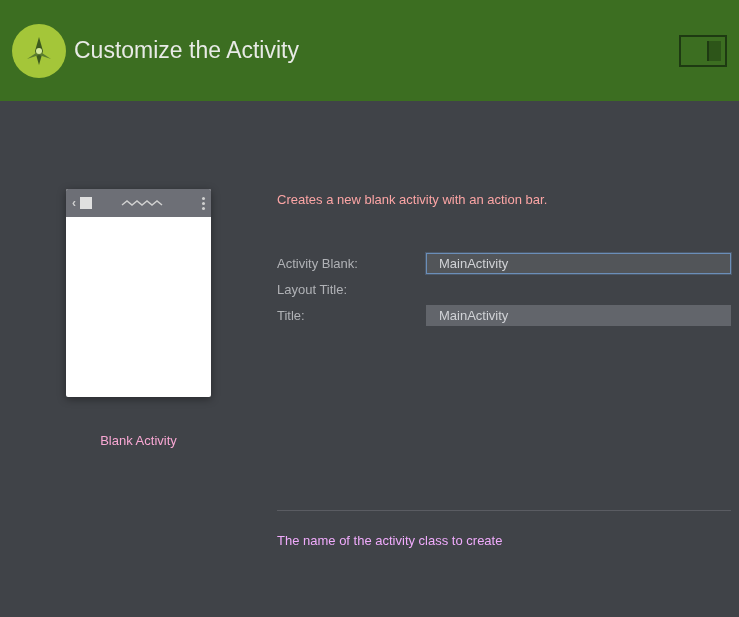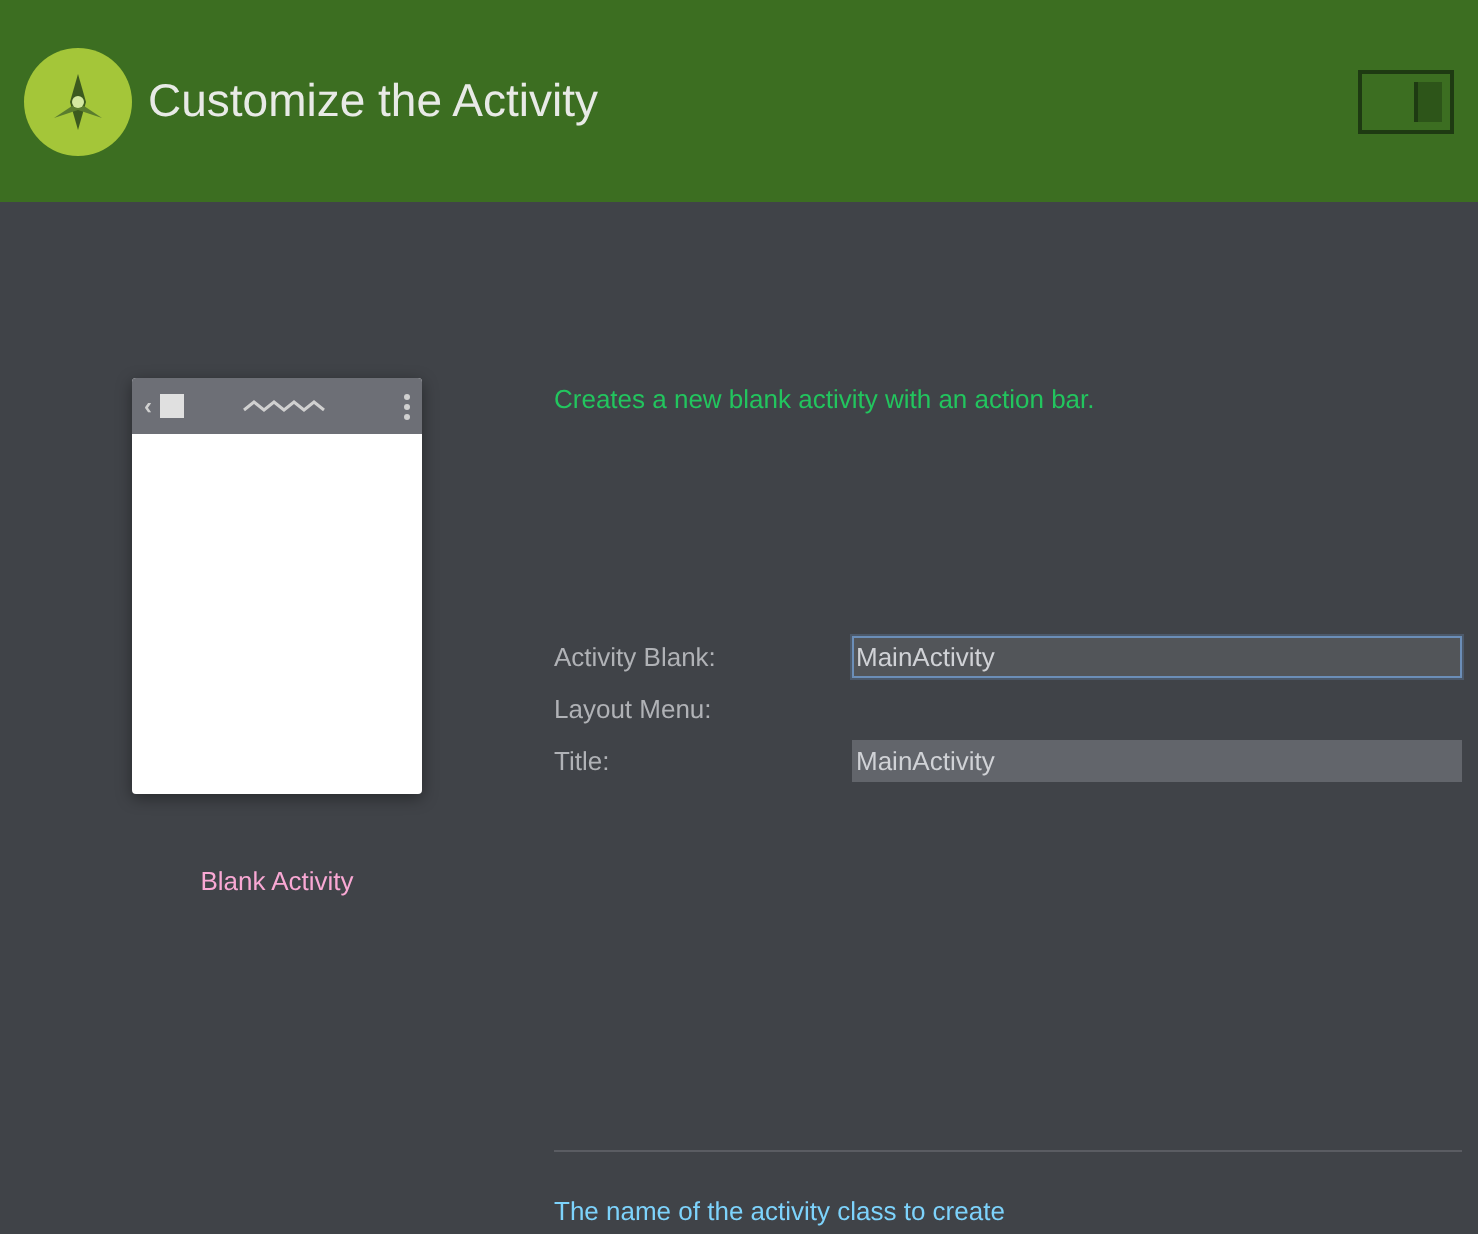--- a/index.html
+++ b/index.html
@@ -121,58 +121,58 @@
       margin-top: 36px;
       color: #f9a8d4;
       font-size: 13px;
     }
     .form-col {
       flex: 1;
       padding-top: 91px;
       padding-right: 8px;
     }
     .desc {
-      color: #22c55e;
-      font-size: 13px;
-      margin-bottom: 111px;
+      color: #fca5a5;
+      font-size: 13px;
+      margin-bottom: 46px;
     }
     .form-row {
       display: flex;
       align-items: center;
       margin-bottom: 8px;
     }
     .form-label {
       width: 149px;
       color: #b0b2b6;
       font-size: 13px;
     }
     .form-input {
       flex: 1;
       height: 21px;
       background: #62656b;
       border: 1px solid #62656b;
       color: #d0d2d6;
       font-size: 13px;
-      padding: 0 1px;
+      padding: 0 12px;
       font-family: inherit;
       outline: none;
     }
     .form-input.focused {
       background: #525559;
       border: 1px solid #6b8eb8;
       box-shadow: 0 0 0 1px rgba(107,142,184,0.3);
     }
     .divider {
       margin-top: 176px;
       border: none;
       border-top: 1px solid #5a5c62;
       margin-bottom: 22px;
     }
     .hint {
-      color: #7dd3fc;
+      color: #f0abfc;
       font-size: 13px;
     }
   </style>
 </head>
 <body>
 
 <div class="header">
   <div class="logo">
     <div class="logo-circle"></div>
     <svg class="logo-compass" width="36" height="36" viewBox="0 0 36 36">
@@ -208,21 +208,21 @@
   </div>
 
   <div class="form-col">
     <div class="desc">Creates a new blank activity with an action bar.</div>
     <div id="form-rows">
         <div class="form-row">
           <div class="form-label">Activity Blank:</div>
           <input class="form-input focused" value="MainActivity" style="">
         </div>
         <div class="form-row">
-          <div class="form-label">Layout Menu:</div>
+          <div class="form-label">Layout Title:</div>
         </div>
         <div class="form-row">
           <div class="form-label">Title:</div>
           <input class="form-input" value="MainActivity" style="">
         </div>
         <div class="form-row">
         </div>
       </div>
     <hr class="divider">
     <div class="hint">The name of the activity class to create</div>

